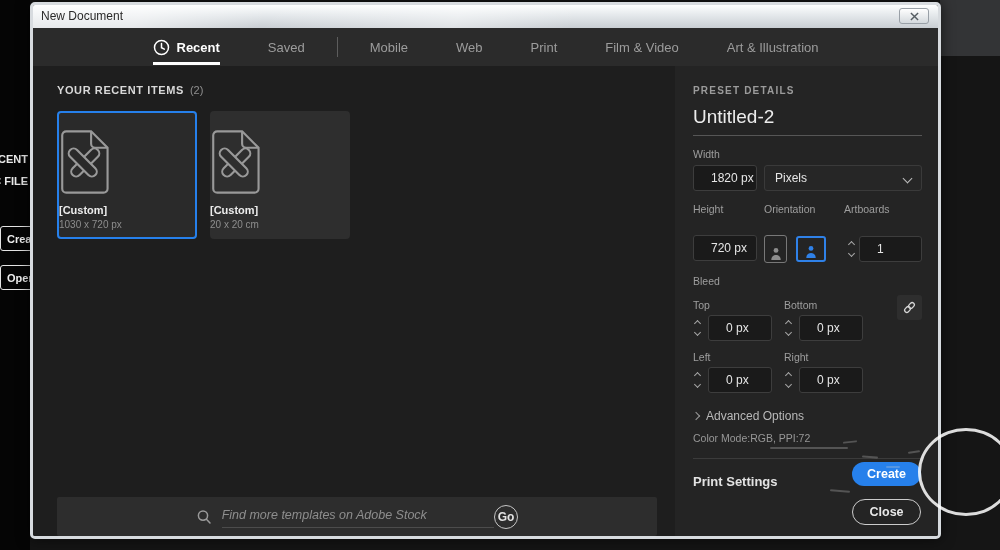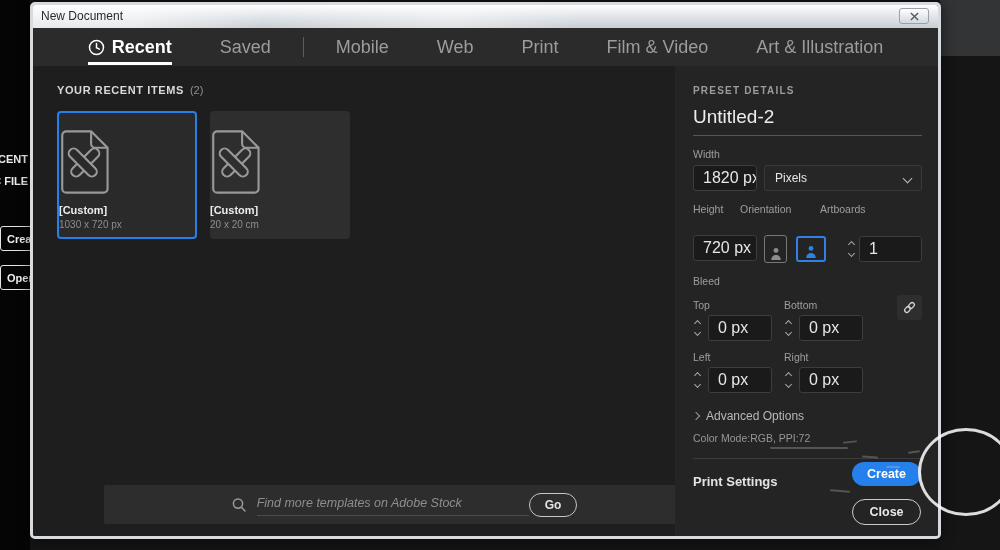--- a/index.html
+++ b/index.html
@@ -27,21 +27,21 @@
   .title-text { position:absolute; left:8px; top:4px; font-size:12px; color:#2a2a2a; z-index:2; }
   .win-close { position:absolute; right:9px; top:3px; width:30px; height:16px; z-index:3;
                border:1px solid #99a0a7; border-radius:3px;
                background:linear-gradient(180deg,#fefefe,#d4d9dd);
                display:flex; align-items:center; justify-content:center;
                font-size:9px; color:#5a6166; line-height:1; }
 
   
   .tabsbar { height:38px; flex:0 0 38px; background:#2b2b2b; display:flex; align-items:center; justify-content:center; }
   .tab { position:relative; padding:0 24px; height:38px; display:flex; align-items:center; gap:7px;
-         color:#9c9c9c; font-size:18px; cursor:default; }
+         color:#9c9c9c; font-size:13px; cursor:default; }
   .tab.active { color:#ffffff; font-weight:bold; }
   .tab.active::after { content:""; position:absolute; left:24px; right:24px; bottom:1px; height:3px; background:#ffffff; }
   .tab-divider { width:1px; height:20px; background:#5d5d5d; margin:0 8px; }
 
   
   .body-row { flex:1; display:flex; min-height:0; }
   .main { flex:1; position:relative; background:#1e1e1e; padding:18px 0 0 24px; }
   .panel { width:263px; flex:0 0 263px; position:relative; background:#242424; padding:19px 16px 0 18px; }
 
   
@@ -50,47 +50,47 @@
   .recent-count { color:#8f8f8f; font-size:11px; }
   .cards { display:flex; gap:13px; margin-top:15px; }
   .card { width:140px; height:128px; border-radius:4px; background:#2e2e2e; display:flex; flex-direction:column; align-items:flex-start; }
   .card.selected { background:#2a2a2a; border:2px solid #2680eb; }
   .card .doc-icon { margin-top:19px; }
   .card.selected .doc-icon { margin-top:17px; }
   .card-name { margin-top:10px; color:#ececec; font-size:11px; font-weight:bold; }
   .card-size { margin-top:3px; color:#8d8d8d; font-size:10px; }
 
   
-  .search-strip { position:absolute; left:24px; bottom:12px; width:600px; height:39px; background:#2d2d2d;
-                  border-radius:2px; display:flex; align-items:center; justify-content:center; gap:0;margin-left:47px; }
+  .search-strip { position:absolute; left:24px; bottom:0; width:600px; height:39px; background:#2d2d2d;
+                  border-radius:2px; display:flex; align-items:center; justify-content:center; gap:0; }
   .search-box { display:flex; align-items:center; gap:10px; }
   .search-input { width:272px; background:transparent; border:none; border-bottom:1px solid #4c4c4c;
                   color:#cfcfcf; font-size:12.5px; font-style:italic; padding:3px 0 5px 0; outline:none;
                   font-family:"Liberation Sans", sans-serif; }
   .search-input::placeholder { color:#8e8e8e; }
   .go-btn { border:1.5px solid #c6c6c6; border-radius:14px; background:transparent; color:#e3e3e3;
-            font-size:12px; font-weight:bold; padding:4px 15px; }
+            font-size:12px; font-weight:bold; padding:4px 3px; }
 
   
   .preset-head { color:#9b9b9b; font-size:10px; font-weight:bold; letter-spacing:1.2px; }
   .doc-name { margin-top:10px; color:#ececec; font-size:19px; border-bottom:1px solid #565656; padding-bottom:7px; }
   .lbl { color:#9e9e9e; font-size:10.5px; margin-top:12px; }
   .ctl-row { display:flex; margin-top:5px; align-items:center; }
   .tinput { background:#1a1a1a; border:1px solid #3d3d3d; border-radius:3px; height:26px; width:64px;
-            color:#e6e6e6; font-size:16px; padding:0 0 0 9px; outline:none; font-family:"Liberation Sans",sans-serif; }
+            color:#e6e6e6; font-size:12px; padding:0 0 0 17px; outline:none; font-family:"Liberation Sans",sans-serif; }
   .select { margin-left:7px; flex:1; height:26px; background:#262626; border:1px solid #3a3a3a; border-radius:3px;
             display:flex; align-items:center; padding:0 10px; color:#e6e6e6; font-size:12px; }
   .select .chev-lg { margin-left:auto; }
   .chev { width:5px; height:5px; border-right:1.6px solid #a6a6a6; border-bottom:1.6px solid #a6a6a6; }
   .chev.up { transform:rotate(-135deg); } .chev.down { transform:rotate(45deg); }
   .chev-lg { width:7px; height:7px; border-right:1.7px solid #bdbdbd; border-bottom:1.7px solid #bdbdbd; transform:rotate(45deg); }
   .stepper { width:15px; display:flex; flex-direction:column; align-items:center; justify-content:center; gap:4px; }
 
   .hoa-labels { display:flex; margin-top:12px; }
-  .hoa-labels .l1 { width:47px; } .hoa-labels .l2 { width:80px; } .hoa-labels .l3 { flex:1; }
+  .hoa-labels .l1 { width:71px; } .hoa-labels .l2 { width:80px; } .hoa-labels .l3 { flex:1; }
   .hoa-labels span { color:#9e9e9e; font-size:10.5px; }
   .hoa-row { display:flex; margin-top:20px; }
   .hoa-row .c1 { width:71px; } .hoa-row .c2 { width:80px; display:flex; gap:9px; align-items:center; }
   .hoa-row .c3 { flex:1; display:flex; align-items:center; }
   .orient { border-radius:3px; display:flex; align-items:flex-end; justify-content:center; padding-bottom:2px; }
   .orient.portrait { width:23px; height:28px; border:1px solid #787878; }
   .orient.landscape { width:30px; height:26px; border:2px solid #2f81e8; }
   .hoa-row .c3 .tinput { width:54px; flex:1; }
 
   .bleed-grid { display:grid; grid-template-columns:79px 79px; column-gap:12px; margin-top:2px; }

